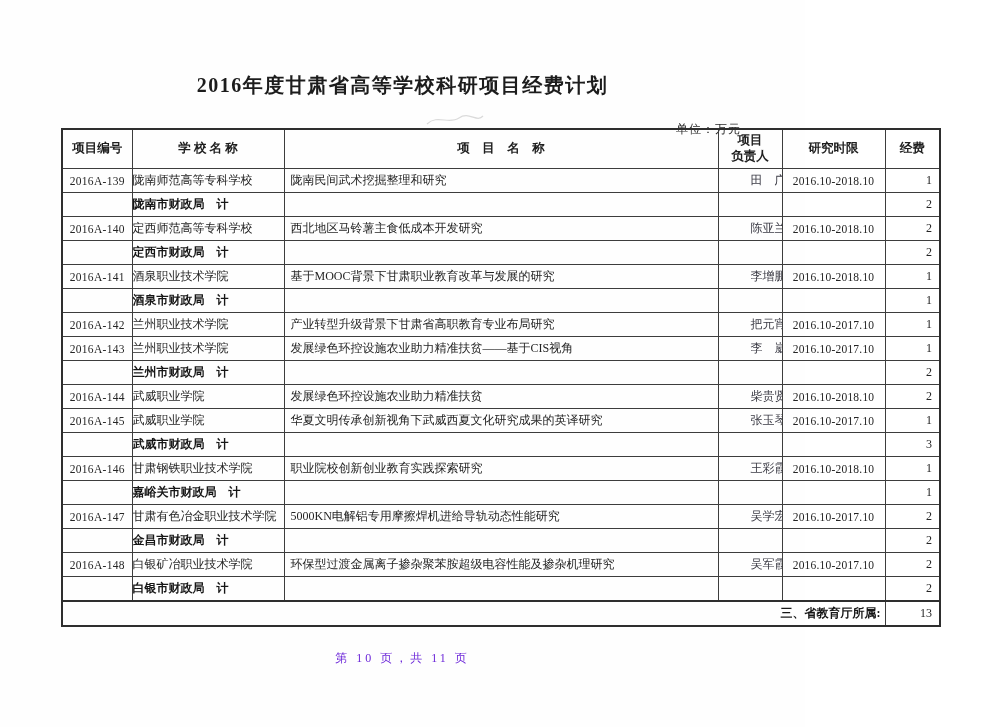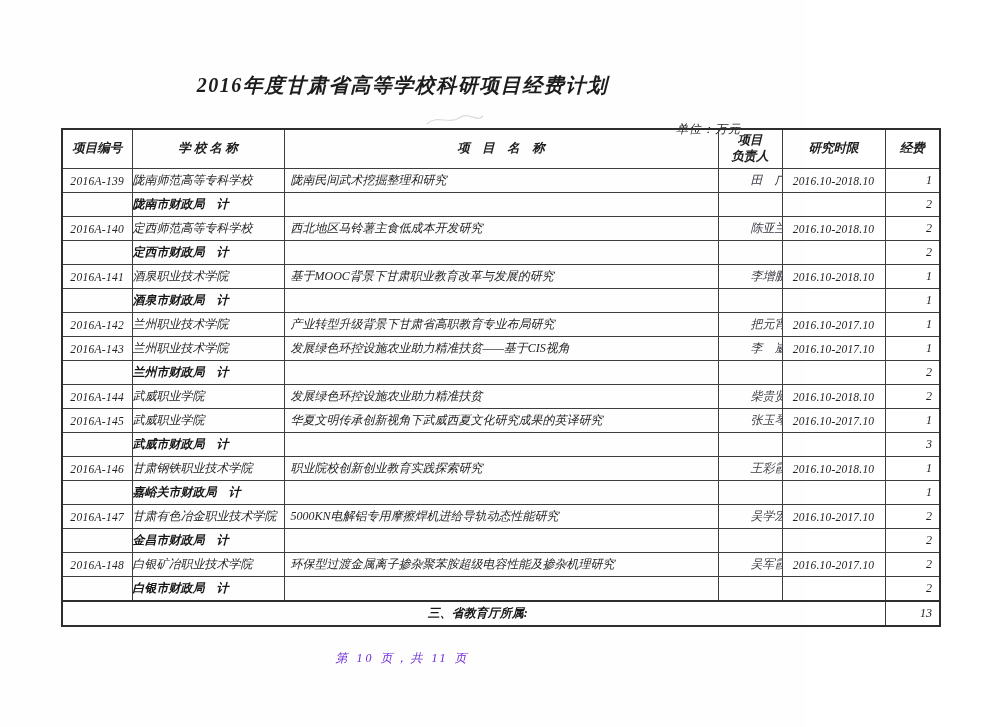--- a/index.html
+++ b/index.html
@@ -3,21 +3,21 @@
 <meta charset="utf-8">
 <style>
   html, body { margin: 0; padding: 0; }
   body {
     width: 1000px; height: 727px;
     background: #ffffff;
     font-family: "Liberation Serif", "DejaVu Serif", serif;
     color: #222;
     overflow: hidden;
   }
-  .page { position: relative; width: 805px; height: 727px; background: #fefefe; font-style: italic; }
+  .page { position: relative; width: 805px; height: 727px; background: #fefefe; }
 
   .doc-title {
     position: absolute; top: 72px; left: 0; width: 100%;
     text-align: center;
     font-size: 20px; font-weight: bold; letter-spacing: 1.5px;
     color: #1c1c1c;
   }
   .unit-note {
     position: absolute; top: 121px; right: 64px;
     font-size: 12px; letter-spacing: 1px; color: #2a2a2a;
@@ -42,21 +42,21 @@
     color: #1e1e1e;
   }
   .fund-table tbody td { height: 23px; }
   td.code   { text-align: center; font-size: 11.5px; letter-spacing: .3px; }
   td.school { text-align: left; padding-left: 0; }
   td.project{ text-align: left; padding-left: 6px; }
   td.leader { text-align: center; color: #3a3a44; padding-left: 32px; }
   td.period { text-align: center; font-size: 11.5px; letter-spacing: .2px; }
   td.fund   { text-align: right; padding-right: 7px; }
   tr.subtotal td.school, tr.section td.section-label { font-weight: bold; color: #161616; }
-  td.section-label { text-align: center; padding-left: 12px; }
+  td.section-label { text-align: right; padding-left: 12px; }
   tr.section td { border-top: 2px solid #2e2e2e; }
 
   .page-footer {
     position: absolute; top: 650px; left: 0; width: 100%;
     text-align: center; font-size: 12px; letter-spacing: 3px;
     color: #6d28d9;
   }
   .scan-artifact {
     position: absolute; top: 112px; left: 425px;
     opacity: .65;

